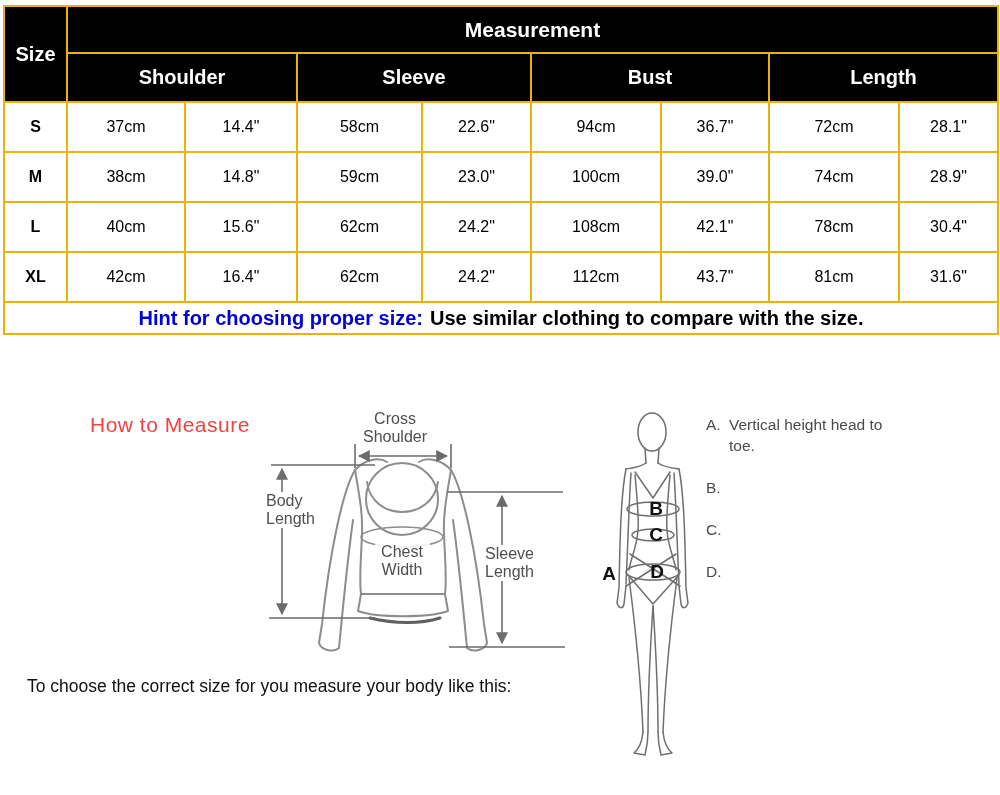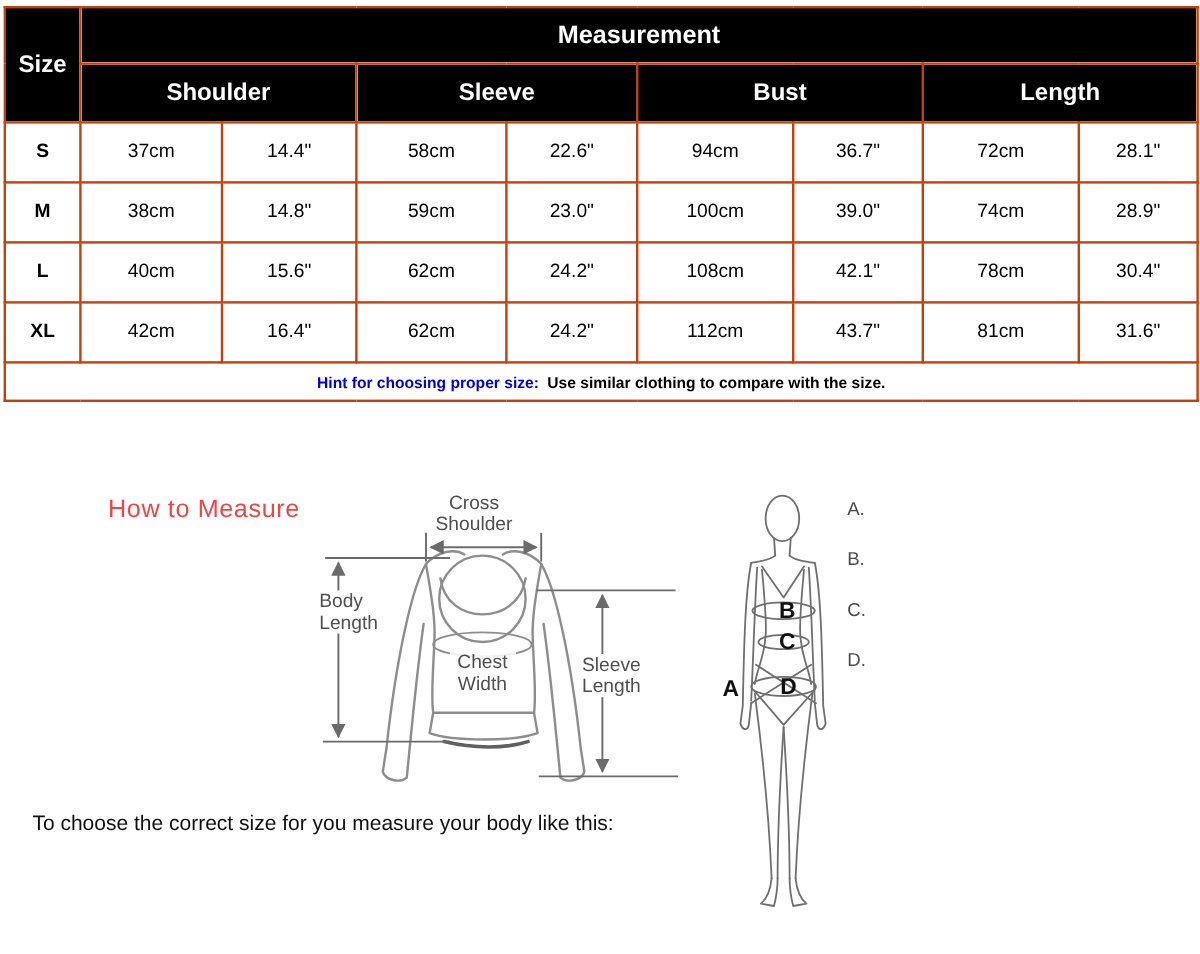--- a/index.html
+++ b/index.html
@@ -8,30 +8,30 @@
     position:relative; width:1000px; height:795px; overflow:hidden;
     background:#ffffff; font-family:"Liberation Sans", sans-serif; color:#000;
   }
 
   
   table.size-chart {
     border-collapse:collapse; table-layout:fixed;
     width:994px; margin:5px 0 0 3px;
   }
   table.size-chart th, table.size-chart td {
-    border:2px solid #c2410c; text-align:center; vertical-align:middle;
+    border:2px solid #eab308; text-align:center; vertical-align:middle;
     overflow:hidden; white-space:nowrap;
   }
   .hdr { background:#000000; color:#ffffff; font-weight:bold; }
   .meas-h  { font-size:21px; height:47px; }
   .sub-h   { font-size:20px; height:49px; }
   .size-h  { font-size:20px;margin-left:16px; }
   .size-c  { font-weight:bold; font-size:19px; }
   .drow td { font-size:16px; height:50px; background:#ffffff; }
-  .hint-cell { height:32px; font-size:13px; font-weight:bold; background:#ffffff; }
+  .hint-cell { height:32px; font-size:20px; font-weight:bold; background:#ffffff; }
   .hint-label { color:#0000dd; margin-right:7px; }
   .hint-text  { color:#000000; }
 
   
   .howto-heading {
     position:absolute; left:90px; top:413px;
     font-size:21px; color:#ef4444; letter-spacing:0.5px;
   }
   .garment-svg { position:absolute; left:255px; top:398px; }
   .figure-svg  { position:absolute; left:595px; top:402px; }
@@ -227,20 +227,21 @@
     </g>
     <text class="mark-letter" x="14" y="178" text-anchor="middle">A</text>
     <text class="mark-letter" x="61" y="113" text-anchor="middle">B</text>
     <text class="mark-letter" x="61" y="139" text-anchor="middle">C</text>
     <text class="mark-letter" x="62" y="176" text-anchor="middle">D</text>
   </svg>
 
   <div class="instructions">
     <div class="instr-item">
       <span class="instr-letter">A.</span>
+      <span class="instr-text">Vertical height head to toe.</span>
     </div>
     <div class="instr-item">
       <span class="instr-letter">B.</span>
     </div>
     <div class="instr-item">
       <span class="instr-letter">C.</span>
     </div>
     <div class="instr-item">
       <span class="instr-letter">D.</span>
     </div>

